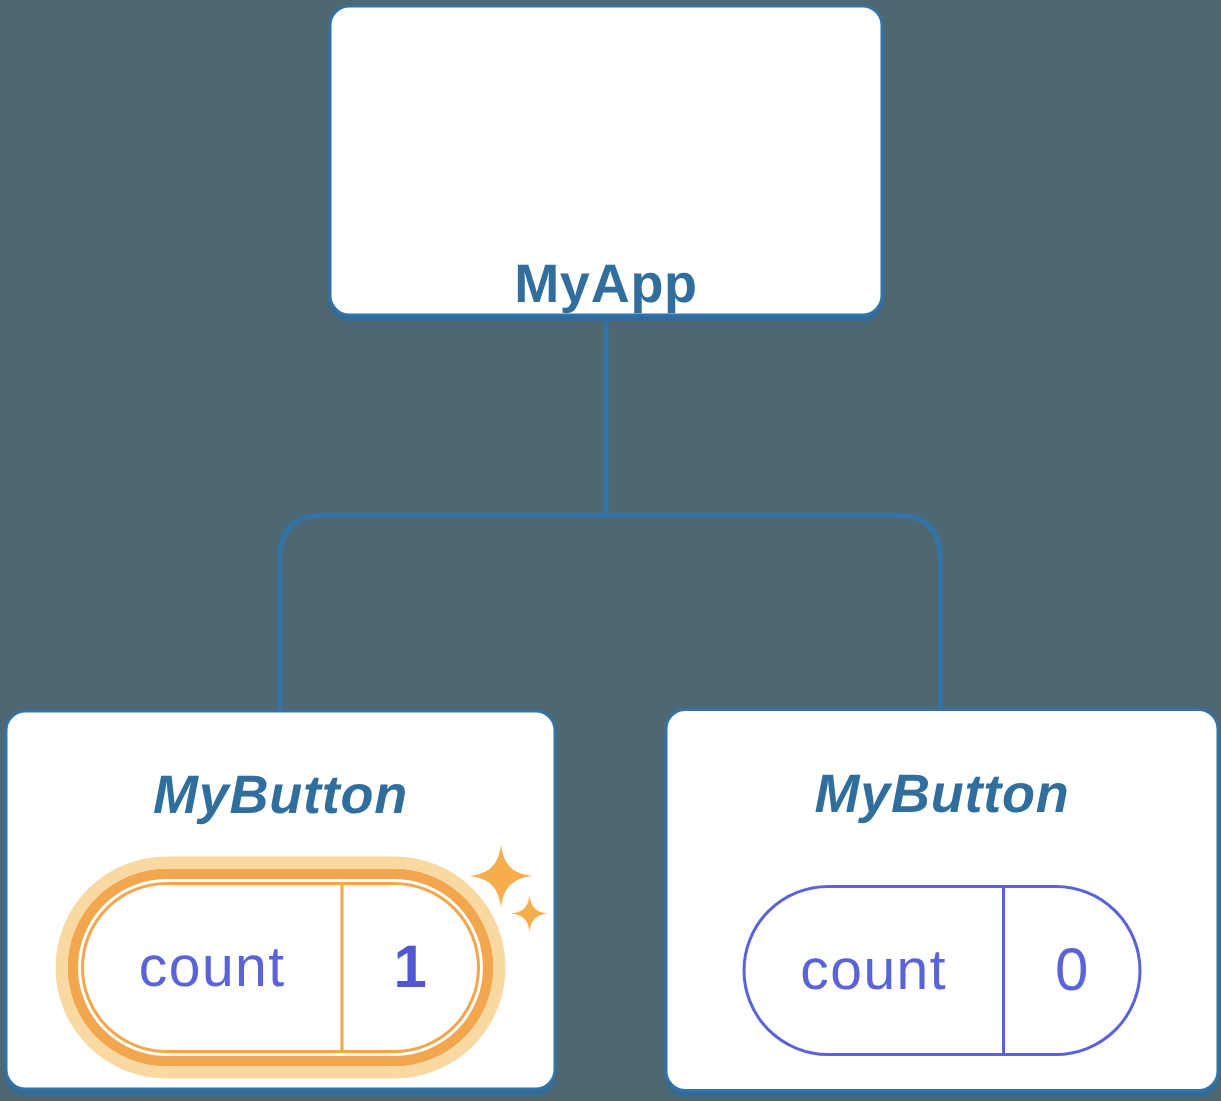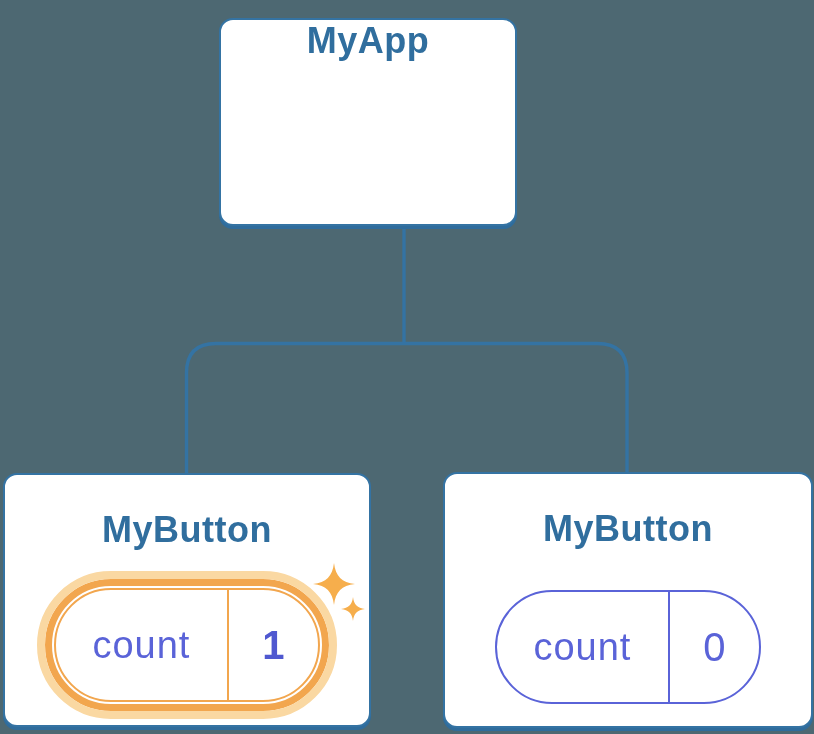--- a/index.html
+++ b/index.html
@@ -21,33 +21,33 @@
     border: 2px solid #3473A3;
     border-radius: 14px;
     box-shadow: 0 3px 0 #2F6C9C;
     z-index: 1;
     box-sizing: border-box;
     display: flex;
     flex-direction: column;
     align-items: center;
   }
   .card-app {
-    left: 219px; top: 18px; width: 298px; height: 208px;
-    justify-content: flex-start;
+    left: 219px; top: 3px; width: 370px; height: 208px;
+    justify-content: flex-end;
   }
   .card-left  { left: 3px;   top: 473px; width: 368px; height: 254px; }
   .card-right { left: 443px; top: 472px; width: 370px; height: 256px; }
   .card-title {
     font-size: 36px;
     font-weight: 700;
     color: #306E9E;
     letter-spacing: 0.5px;
     line-height: 1.15;
   }
-  .card-left .card-title, .card-right .card-title { margin-top: 34px; }
+  .card-left .card-title, .card-right .card-title { margin-top: 34px; font-style: italic; }
   .pill {
     width: 266px; height: 114px;
     box-sizing: border-box;
     background: #ffffff;
     border-radius: 999px;
     display: flex;
     overflow: hidden;
   }
   .pill-plain {
     border: 2px solid #5A63D8;

